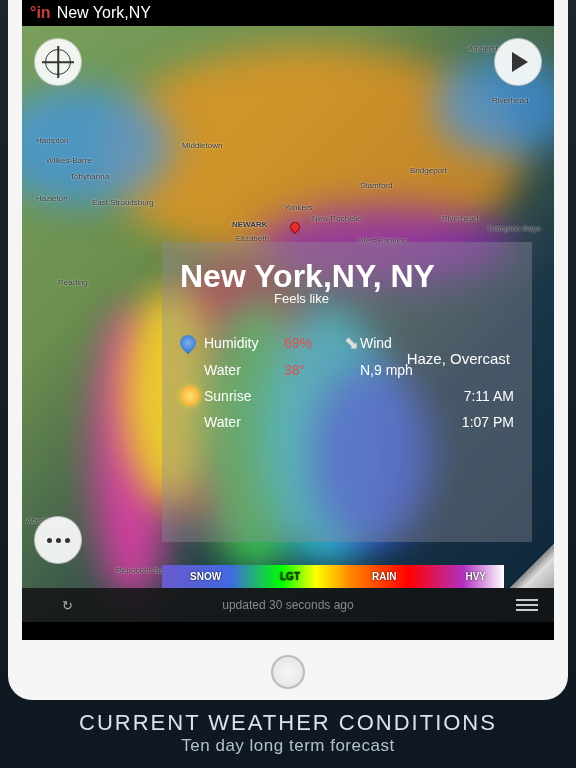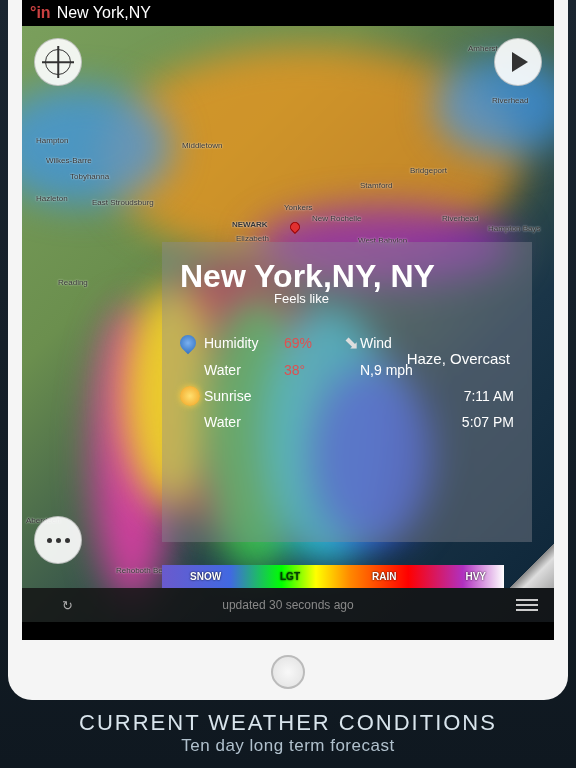--- a/index.html
+++ b/index.html
@@ -329,21 +329,21 @@
           <span></span>
           <span></span>
           <span></span>
           <span style="text-align:right">7:11 AM</span>
 
           <span></span>
           <span>Water</span>
           <span></span>
           <span></span>
           <span></span>
-          <span style="text-align:right">5:07 PM</span>
+          <span style="text-align:right">1:07 PM</span>
         </div>
       </div>
 
       <div class="legend-bar">
         <span class="lg-snow">SNOW</span>
         <span class="lg-lgt">LGT</span>
         <span class="lg-rain">RAIN</span>
         <span class="lg-hvy">HVY</span>
       </div>
 

